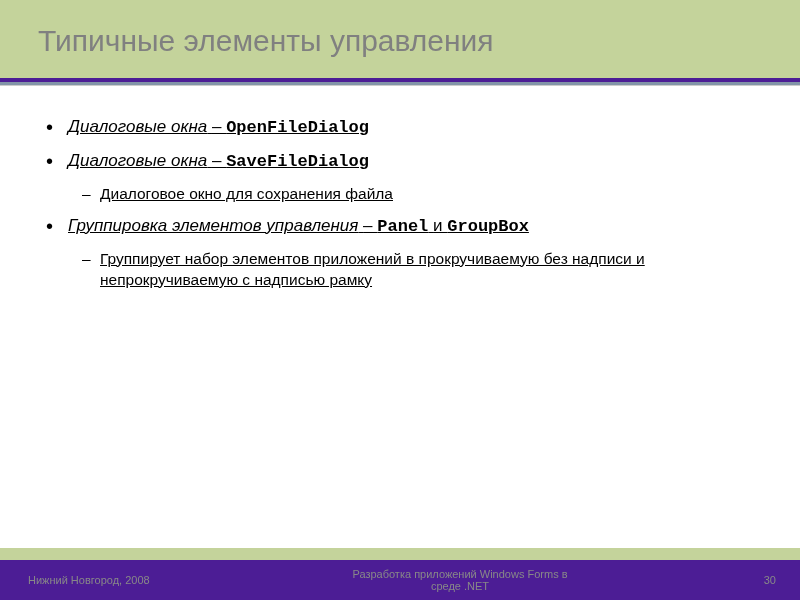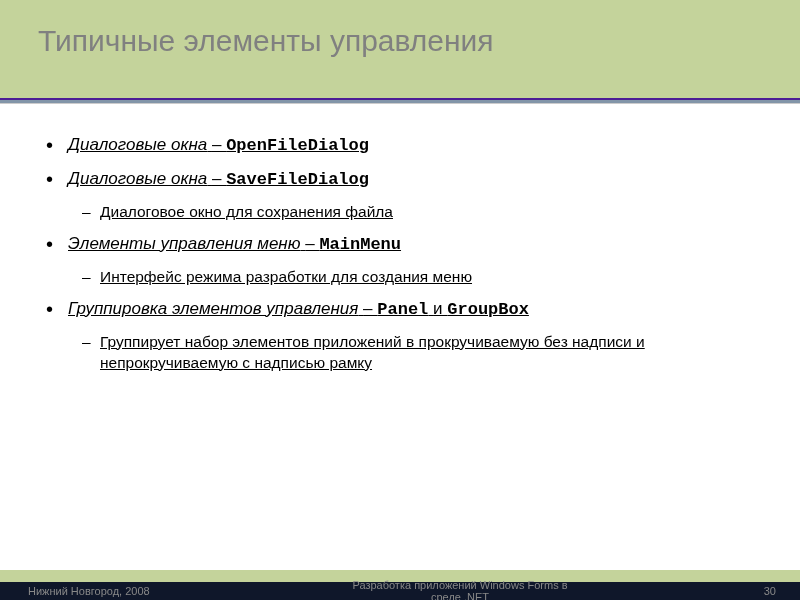--- a/index.html
+++ b/index.html
@@ -6,23 +6,23 @@
   body {
     width: 800px;
     height: 600px;
     font-family: Arial, sans-serif;
     background: #fff;
     overflow: hidden;
     position: relative;
   }
   .title-bar {
     background: #c4d39b;
-    height: 100px;
+    height: 82px;
     padding: 24px 38px 0 38px;
-    border-bottom: 2px solid #4c1d95;
+    border-bottom: 4px solid #4c1d95;
   }
   .title {
     color: #808080;
     font-size: 30px;
     font-weight: 400;
   }
   .divider-top {
     height: 4px;
     background: #8295a8;
     border-bottom: 1px solid #ccc;
@@ -68,22 +68,22 @@
     position: absolute;
     bottom: 0;
     left: 0;
     width: 100%;
   }
   .footer-bar1 {
     height: 12px;
     background: #c4d39b;
   }
   .footer-bar2 {
-    height: 18px;
-    background: #0f172a;
+    height: 40px;
+    background: #4c1d95;
     display: flex;
     align-items: center;
     font-size: 11px;
     color: #888;
     position: relative;
   }
   .footer-left { padding-left: 28px; flex: 0 0 200px; }
   .footer-center { flex: 1; text-align: center; }
   .footer-right { flex: 0 0 80px; text-align: right; padding-right: 24px; }
 </style>
@@ -104,28 +104,20 @@
     </li>
     <li>
       <span class="item-label">Диалоговые окна</span>
       <span> – </span>
       <span class="code">SaveFileDialog</span>
       <ul class="sub">
         <li>Диалоговое  окно для сохранения файла</li>
       </ul>
     </li>
     <li>
-      <span class="item-label">Элементы управления меню</span>
-      <span> – </span>
-      <span class="code">MainMenu</span>
-      <ul class="sub">
-        <li>Интерфейс режима разработки для создания меню</li>
-      </ul>
-    </li>
-    <li>
       <span class="item-label">Группировка элементов управления</span>
       <span> – </span>
       <span class="code">Panel</span>
       <span> и </span>
       <span class="code">GroupBox</span>
       <ul class="sub">
         <li>Группирует набор элементов приложений в прокручиваемую без надписи и непрокручиваемую с надписью рамку</li>
       </ul>
     </li>
   </ul>

